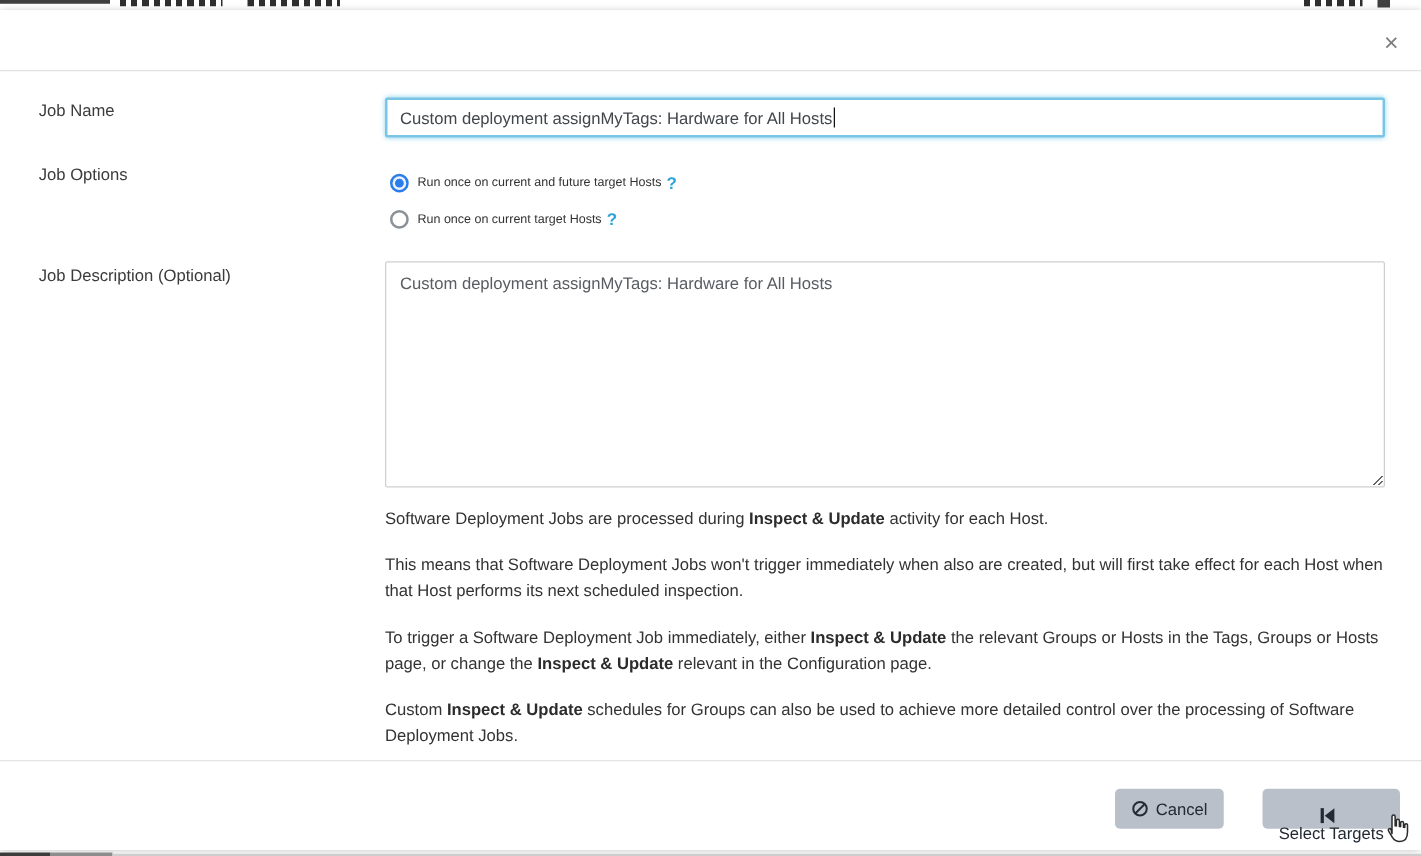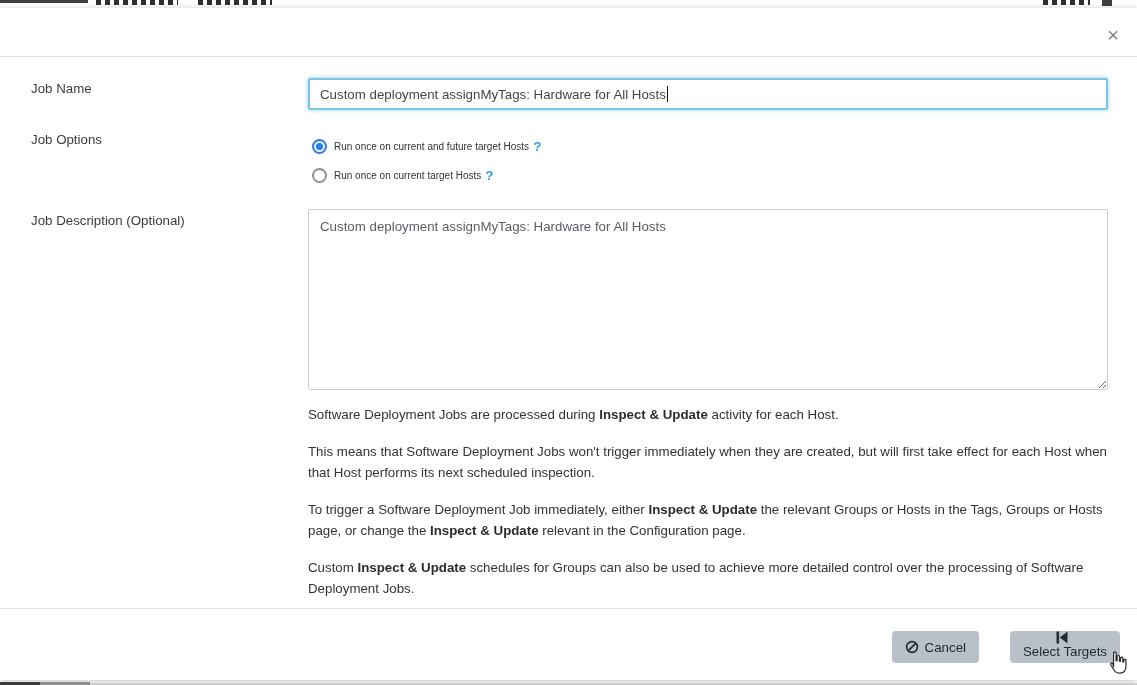--- a/index.html
+++ b/index.html
@@ -44,21 +44,21 @@
     color:#595d62; font-family:"Liberation Sans", sans-serif; resize:both; background:#fff; }
 
   .info-p { position:absolute; left:308px; width:800px; font-size:13.3px; color:#333;
     line-height:21px; }
   .info-p b { font-weight:700; color:#2c2c2c; }
 
   .modal-footer { position:absolute; left:0; top:600px; width:1137px; height:72px;
     border-top:1px solid #e4e4e4; background:#fff; }
   .btn-row { position:absolute; top:22px; right:17px; display:flex; }
   .btn { height:32px; display:flex; align-items:center; border:0; border-radius:4px;
-    font-size:13.3px; font-family:"Liberation Sans", sans-serif; cursor:pointer; padding:0 13px; }
+    font-size:13.3px; font-family:"Liberation Sans", sans-serif; cursor:pointer; padding:15px 13px; }
   .btn + .btn { margin-left:31px;flex-direction:column; }
   .btn-gray { background:#b9c0ca; color:#222a32; }
   .btn-blue { background:#29a8dc; color:#fff; padding:0 16px; }
   .btn .bicon { margin-right:6px; display:inline-flex; }
 
   .hand-cursor { position:absolute; left:1106px; top:650px; }
 </style>
 </head>
 <body>
 
@@ -97,21 +97,21 @@
       <div class="radio-row" style="top:111px;">
         <span class="radio unchecked"></span>
         <span class="radio-label">Run once on current target Hosts</span>
         <span class="help-q">?</span>
       </div>
 
       <label class="field-label" style="top:156px;">Job Description (Optional)</label>
       <textarea class="desc" spellcheck="false" style="">Custom deployment assignMyTags: Hardware for All Hosts</textarea>
 
       <p class="info-p" style="top:347px;"><span>Software Deployment Jobs are processed during </span><b>Inspect &amp; Update</b><span> activity for each Host.</span></p>
-      <p class="info-p" style="top:384px;"><span>This means that Software Deployment Jobs won't trigger immediately when they are created, but will first take effect for each Host when that Host performs its next scheduled inspection.</span></p>
+      <p class="info-p" style="top:384px;"><span>This means that Software Deployment Jobs won't trigger immediately when also are created, but will first take effect for each Host when that Host performs its next scheduled inspection.</span></p>
       <p class="info-p" style="top:442px;"><span>To trigger a Software Deployment Job immediately, either </span><b>Inspect &amp; Update</b><span> the relevant Groups or Hosts in the Tags, Groups or Hosts page, or change the </span><b>Inspect &amp; Update</b><span> relevant in the Configuration page.</span></p>
       <p class="info-p" style="top:500px;"><span>Custom </span><b>Inspect &amp; Update</b><span> schedules for Groups can also be used to achieve more detailed control over the processing of Software Deployment Jobs.</span></p>
     </div>
 
     <div class="modal-footer">
       <div class="btn-row">
         <button class="btn btn-gray">
           <span class="bicon">
             <svg width="14" height="14" viewBox="0 0 14 14">
                 <circle cx="7" cy="7" r="5.4" fill="none" stroke="#222a32" stroke-width="1.6"></circle>

